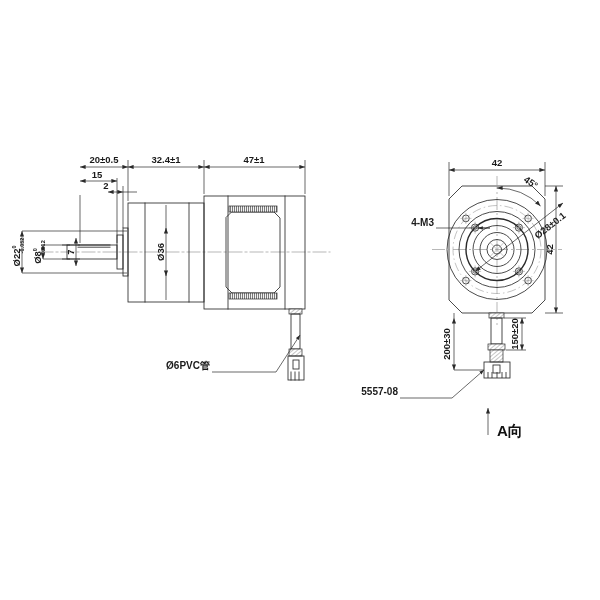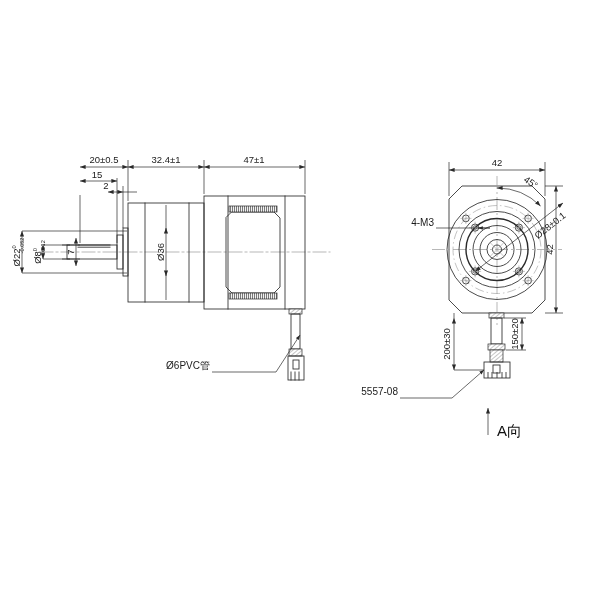--- a/index.html
+++ b/index.html
@@ -2,21 +2,21 @@
 <html><head>
 <meta charset="utf-8">
 <style>
   html,body{margin:0;padding:0;}
   body{
     width:600px;height:600px;
     background:#ffffff;
     font-family:"Liberation Sans", sans-serif;
     overflow:hidden;
   }
-  #sheet{position:relative;width:600px;height:600px;}
+  #sheet{position:relative;width:600px;height:600px;font-weight:bold;}
   svg{display:block;}
   .dimtext{
     font-family:"Liberation Sans", sans-serif;
     font-size:9.5px;
     fill:#1a1a1a;
   }
   .dimtext-sm{
     font-family:"Liberation Sans", sans-serif;
     font-size:5.6px;
     fill:#1a1a1a;

